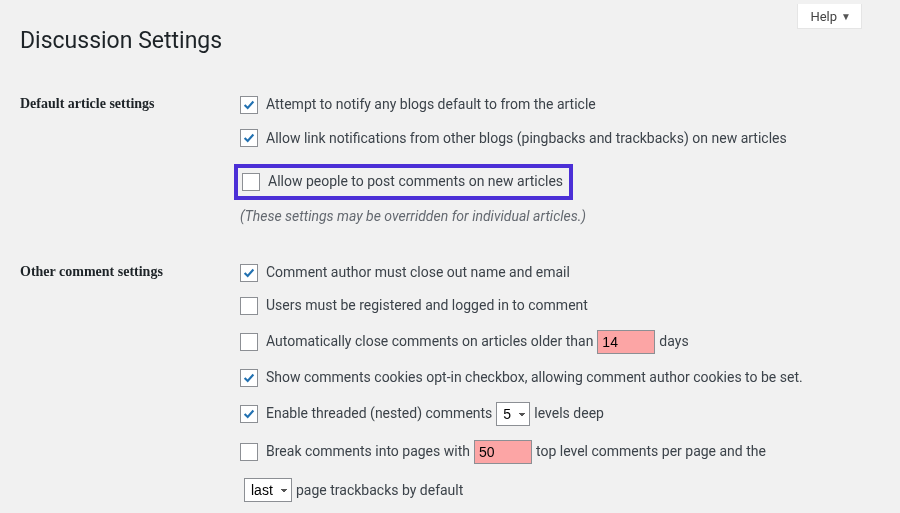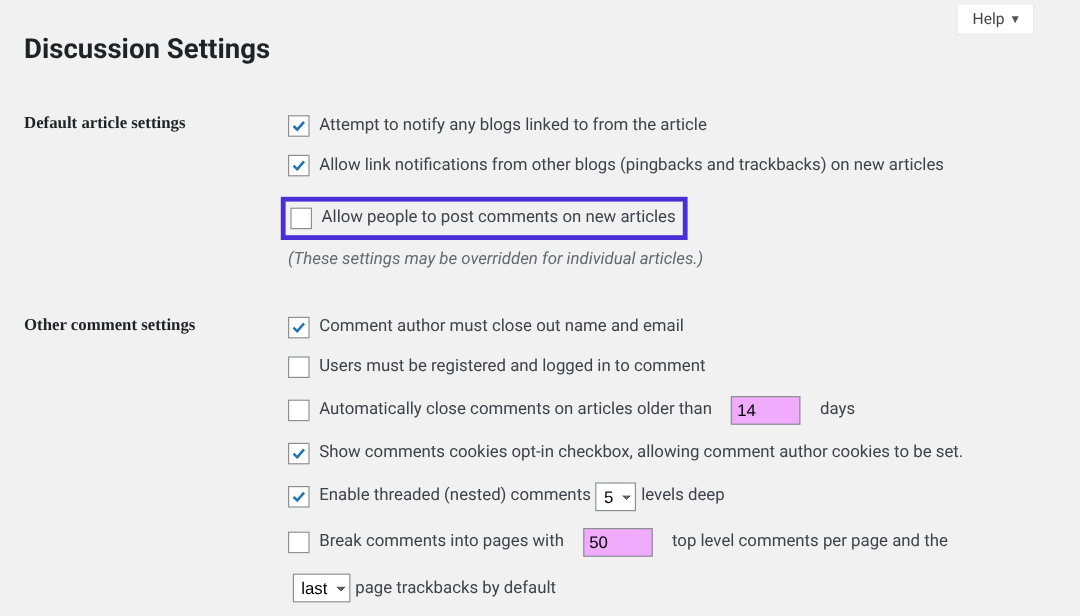--- a/index.html
+++ b/index.html
@@ -30,21 +30,21 @@
     display: flex;
     align-items: center;
   }
   .help-tab .arrow {
     font-size: 10px;
     margin-left: 4px;
     color: #555;
   }
   h1 {
     font-size: 23px;
-    font-weight: 700;
+    font-weight: 400;
     margin: 18px 0 18px 0;
     padding: 9px 0 4px 0;
     color: #1d2327;
   }
   table.form-table {
     border-collapse: collapse;
     width: 100%;
   }
   table.form-table th {
     text-align: left;
@@ -92,24 +92,24 @@
   }
   .note {
     font-style: italic;
     color: #646970;
     margin-top: 2px;
   }
   input.small-num {
     width: 48px;
     height: 22px;
     border: 1px solid #8c8f94;
-    background: #f0abfc;
+    background: #fca5a5;
     font-size: 14px;
     padding: 0 4px;
-    margin: 0 16px;
+    margin: 0 4px;
     text-align: left;
   }
   select.sel {
     height: 24px;
     border: 1px solid #8c8f94;
     background: #fff;
     font-size: 14px;
     padding: 0 18px 0 6px;
     margin: 0 4px;
     appearance: none;
@@ -145,21 +145,21 @@
         <tr>
       <th>Default article settings</th>
       <td>
         <fieldset>
           <label class="row">
             <span class="chk checked">
               <svg viewBox="0 0 16 16">
                     <polyline points="3,8 6.5,11.5 13,4" fill="none" stroke="#2271b1" stroke-width="2.4"></polyline>
                   </svg>
             </span>
-            <span>Attempt to notify any blogs linked to from the article</span>
+            <span>Attempt to notify any blogs default to from the article</span>
           </label>
           <label class="row">
             <span class="chk checked">
               <svg viewBox="0 0 16 16">
                     <polyline points="3,8 6.5,11.5 13,4" fill="none" stroke="#2271b1" stroke-width="2.4"></polyline>
                   </svg>
             </span>
             <span>Allow link notifications from other blogs (pingbacks and trackbacks) on new articles</span>
           </label>
           <span class="highlight-box">

